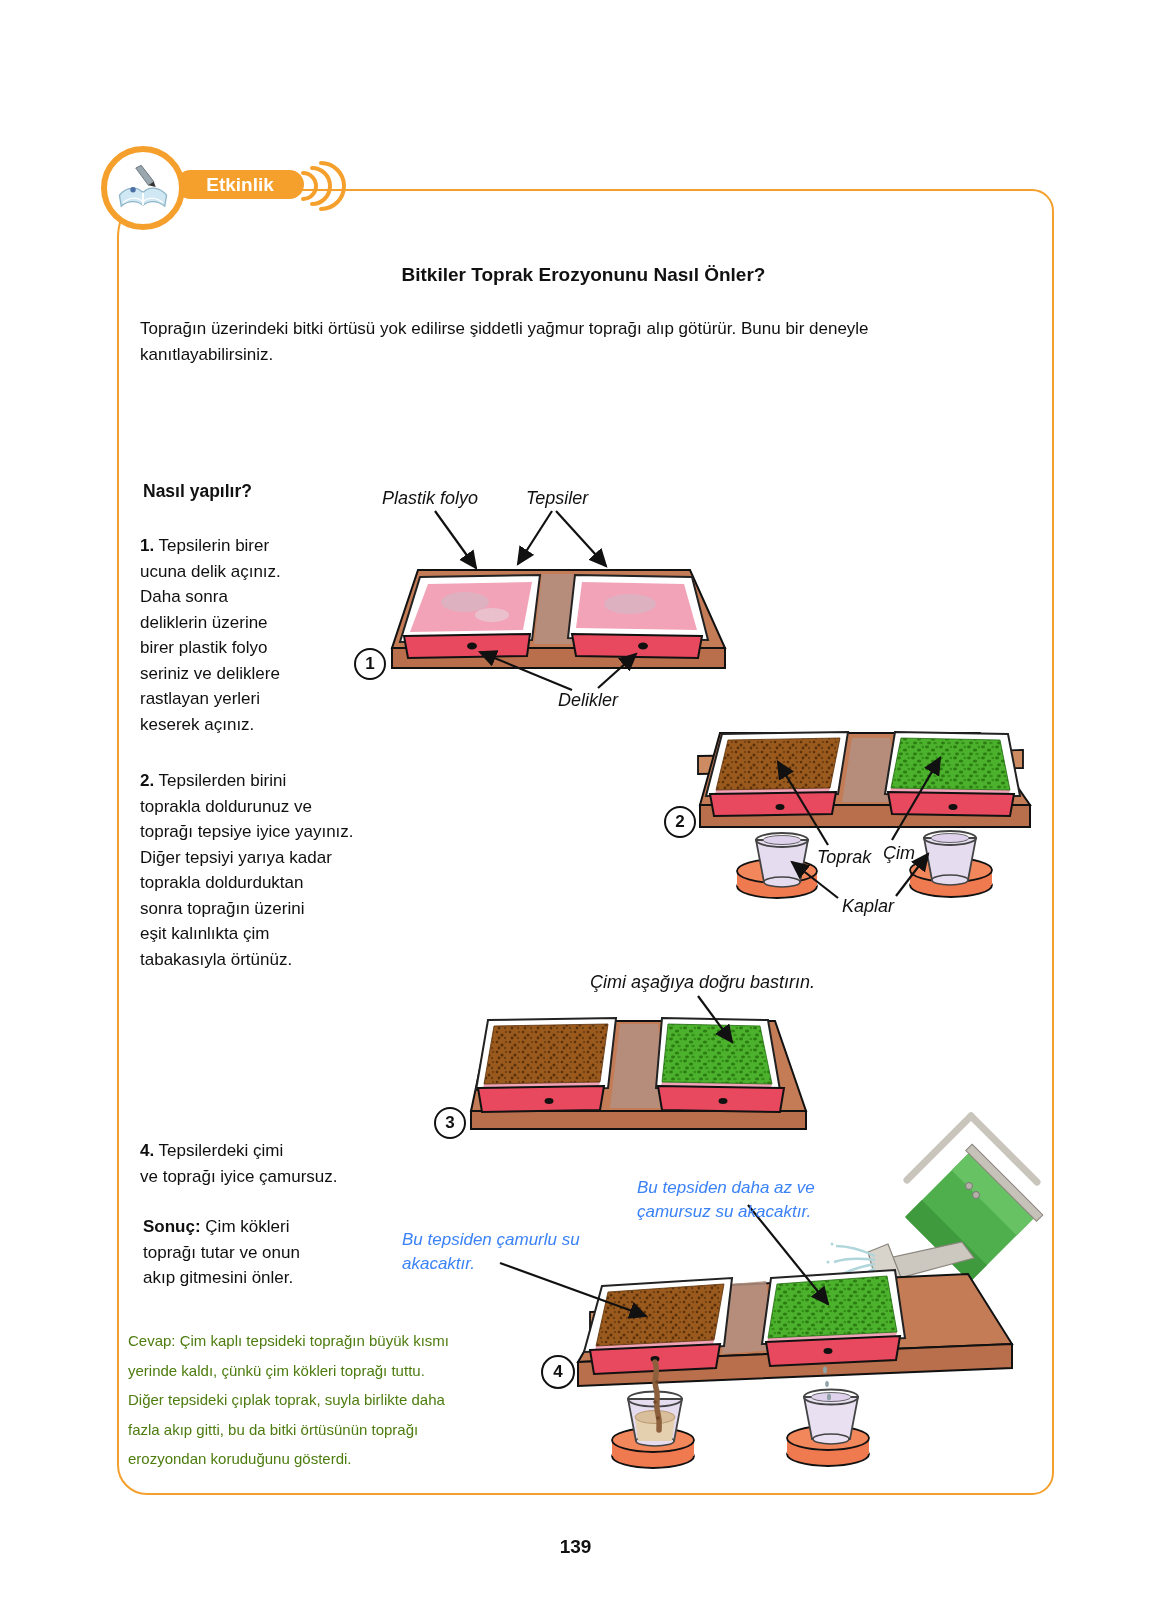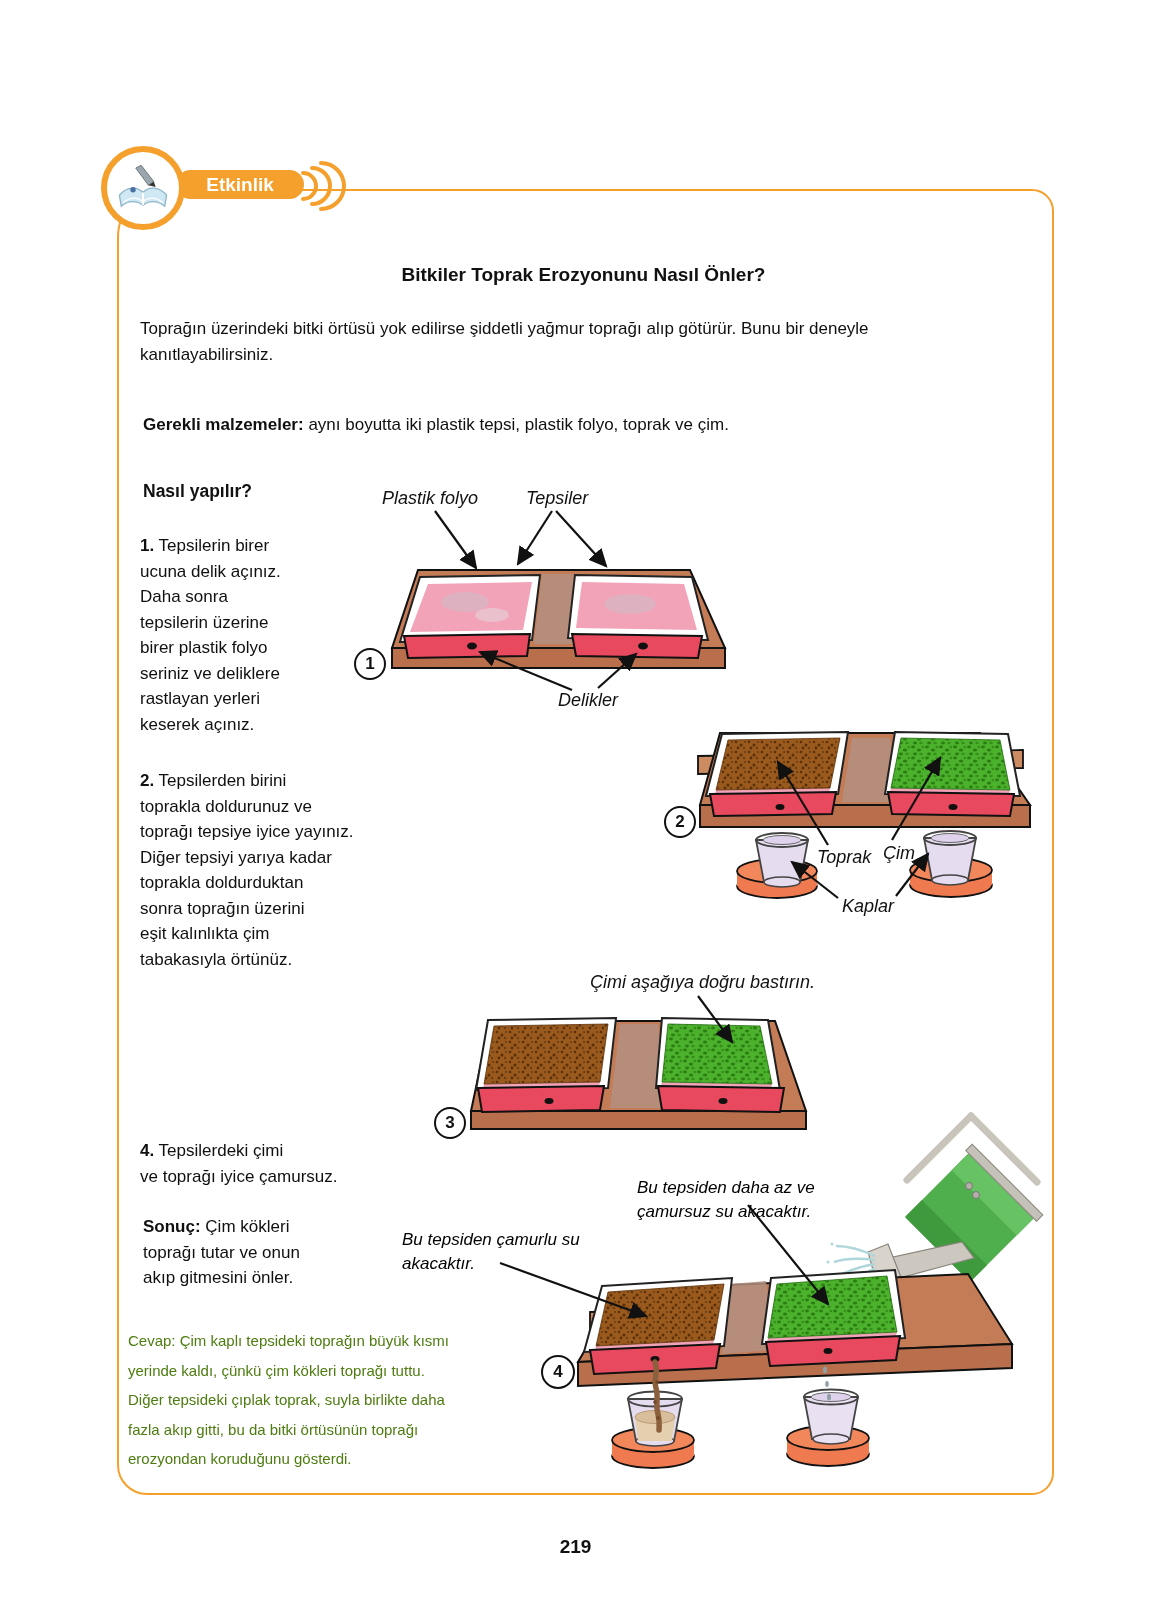--- a/index.html
+++ b/index.html
@@ -16,21 +16,21 @@
               z-index:5;color:#fff;font-weight:bold;font-size:19px;line-height:29px;text-align:center;}
   #badge-arcs{left:297px;top:160px;z-index:5;}
   
   .body-text{font-size:17px;line-height:25.5px;color:#101010;}
   .pre{white-space:pre-line;}
   .b{font-weight:bold;}
   #title{left:117px;top:264px;width:933px;text-align:center;font-size:19px;font-weight:bold;}
   #intro{left:140px;top:316px;width:840px;}
   #materials{left:143px;top:412px;width:840px;}
   #how-title{left:143px;top:481px;font-size:17.5px;font-weight:bold;}
-  .fig-label{font-style:italic;font-size:17px;line-height:24px;color:#000000;}
+  .fig-label{font-style:italic;font-size:17px;line-height:24px;color:#3b82f6;}
   .lbl{font-style:italic;font-size:18px;fill:#111;font-family:"Liberation Sans",sans-serif;}
   .arw{stroke:#111;stroke-width:2.2;fill:none;}
   .fig-num{background:#fff;border:2.5px solid #111;border-radius:50%;z-index:7;
            display:flex;align-items:center;justify-content:center;
            font-weight:bold;font-size:17px;color:#111;}
   #answer{left:128px;top:1326px;width:460px;font-size:15px;line-height:29.5px;color:#4d7c0f;z-index:2;}
   #page-number{left:0;top:1536px;width:1151px;text-align:center;font-weight:bold;font-size:19px;}
   svg{overflow:visible;}
 </style>
 </head>
@@ -76,32 +76,28 @@
       <path d="M10,48 C18,42 26,42 32,47 M54,48 C46,42 38,42 32,47" stroke="#ffffff" stroke-width="1.2" fill="none"></path>
       <circle cx="21" cy="34" r="3" fill="#4A6FA5"></circle>
       <polygon points="24,10 30,7 44,25 38,29" fill="#9AA7AE" stroke="#667077" stroke-width="1"></polygon>
       <polygon points="38,29 44,25 46,31" fill="#333"></polygon>
     </svg>
   </div>
 
   <div id="title" class="abs">Bitkiler Toprak Erozyonunu Nasıl Önler?</div>
   <div id="intro" class="abs body-text pre">Toprağın üzerindeki bitki örtüsü yok edilirse şiddetli yağmur toprağı alıp götürür. Bunu bir deneyle
 kanıtlayabilirsiniz.</div>
-  <div id="materials" class="abs body-text">
-    <span class="b">Gerekli malzemeler:</span>
-    <span>aynı boyutta iki plastik tepsi, plastik folyo, toprak ve çim.</span>
-  </div>
   <div id="how-title" class="abs">Nasıl yapılır?</div>
 
   <div class="abs body-text" style="left:140px;top:533px;width:215px;">
     <span class="b">1.</span>
     <span class="pre">Tepsilerin birer
 ucuna delik açınız.
 Daha sonra
-tepsilerin üzerine
+deliklerin üzerine
 birer plastik folyo
 seriniz ve deliklere
 rastlayan yerleri
 keserek açınız.</span>
   </div>
   <div class="abs body-text" style="left:140px;top:768px;width:260px;">
     <span class="b">2.</span>
     <span class="pre">Tepsilerden birini
 toprakla doldurunuz ve
 toprağı tepsiye iyice yayınız.
@@ -331,15 +327,15 @@
 çamursuz su akacaktır.</div>
   <div class="abs fig-label pre" style="left:402px;top:1228px;width:210px;z-index:4;">Bu tepsiden çamurlu su
 akacaktır.</div>
 
   <div id="answer" class="abs pre">Cevap: Çim kaplı tepsideki toprağın büyük kısmı
 yerinde kaldı, çünkü çim kökleri toprağı tuttu.
 Diğer tepsideki çıplak toprak, suyla birlikte daha
 fazla akıp gitti, bu da bitki örtüsünün toprağı
 erozyondan koruduğunu gösterdi.</div>
 
-  <div id="page-number" class="abs">219</div>
+  <div id="page-number" class="abs">139</div>
 
 </div>
 
 </body></html>

